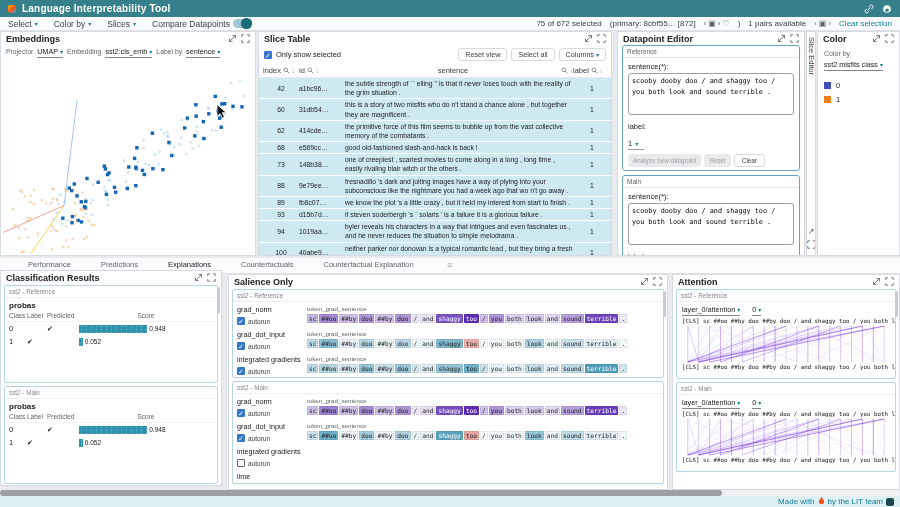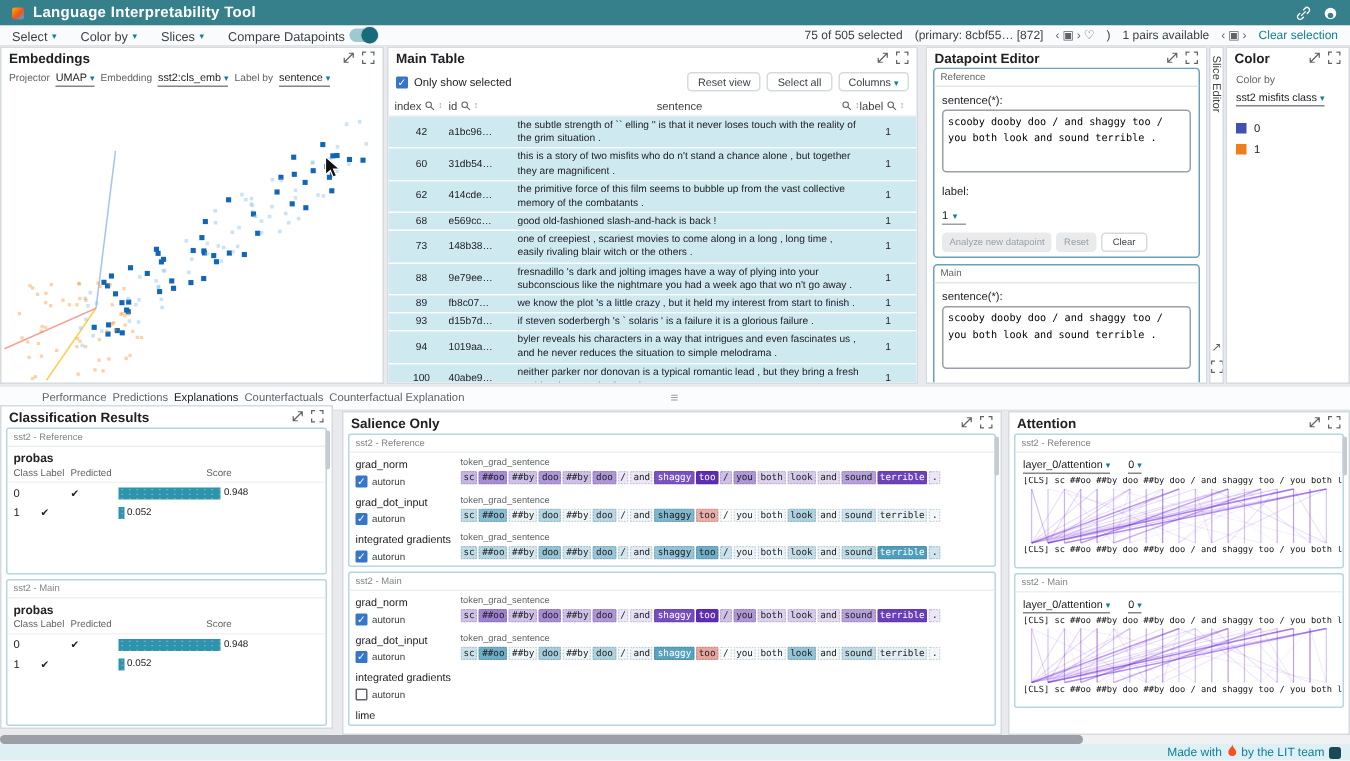--- a/index.html
+++ b/index.html
@@ -168,21 +168,21 @@
         <span>Slices</span>
         <span class="car">▾</span>
       </span>
     <span class="menu-item">
       <span>Compare Datapoints</span>
       <span class="toggle">
           <span class="knob"></span>
         </span>
     </span>
     <span class="tb-right">
-      <span>75 of 505 selected</span>
+      <span>75 of 672 selected</span>
       <span>(primary: 8cbf55… [872]</span>
       <span class="pager">
         <span>‹</span>
         <span>▣</span>
         <span>›</span>
         <span>♡</span>
       </span>
       <span>)</span>
       <span>1 pairs available</span>
       <span class="pager">
@@ -407,21 +407,21 @@
         <rect x="63.9" y="178.5" width="2.2" height="2.2" fill="#f08c1e" fill-opacity="0.38"></rect>
         <rect x="12.6" y="163.7" width="2.2" height="2.2" fill="#f08c1e" fill-opacity="0.38"></rect>
         <g transform="translate(216,44)">
           <polygon points="0,0 0,12 3.2,9.2 5.2,13.6 7.4,12.6 5.4,8.2 9.4,8.2" fill="#111" stroke="#fff" stroke-width="0.8"></polygon>
         </g>
       </svg>
   </div>
 
   <div class="panel" id="p-table">
     <div class="mod-head">
-        <span>Main Table</span>
+        <span>Slice Table</span>
         <span class="mod-icons">
           <span>
             <svg width="9" height="9" viewBox="0 0 12 12">
               <path d="M2 10 10 2M2 6v4h4M6 2h4v4" stroke="#5f6368" stroke-width="1.1" fill="none"></path>
             </svg>
           </span>
           <span>
             <svg width="9" height="9" viewBox="0 0 12 12">
               <path d="M1 4V1h3M8 1h3v3M11 8v3H8M4 11H1V8" stroke="#5f6368" stroke-width="1.1" fill="none"></path>
             </svg>
@@ -622,21 +622,21 @@
           </div>
           <div class="leg-row">
             <span class="sw" style="background: rgb(239, 125, 26);"></span>
             <span>1</span>
           </div>
         </div>
     </div>
   </div>
 
   <div class="tabbar">
-    <span id="tabs" style="display:flex;">
+    <span id="tabs" style="display:flex;gap:26px">
         <span class="tab">Performance</span>
         <span class="tab">Predictions</span>
         <span class="tab active">Explanations</span>
         <span class="tab">Counterfactuals</span>
         <span class="tab">Counterfactual Explanation</span>
       </span>
     <span class="divider-handle">≡</span>
   </div>
 
   <div class="panel" id="p-class">

